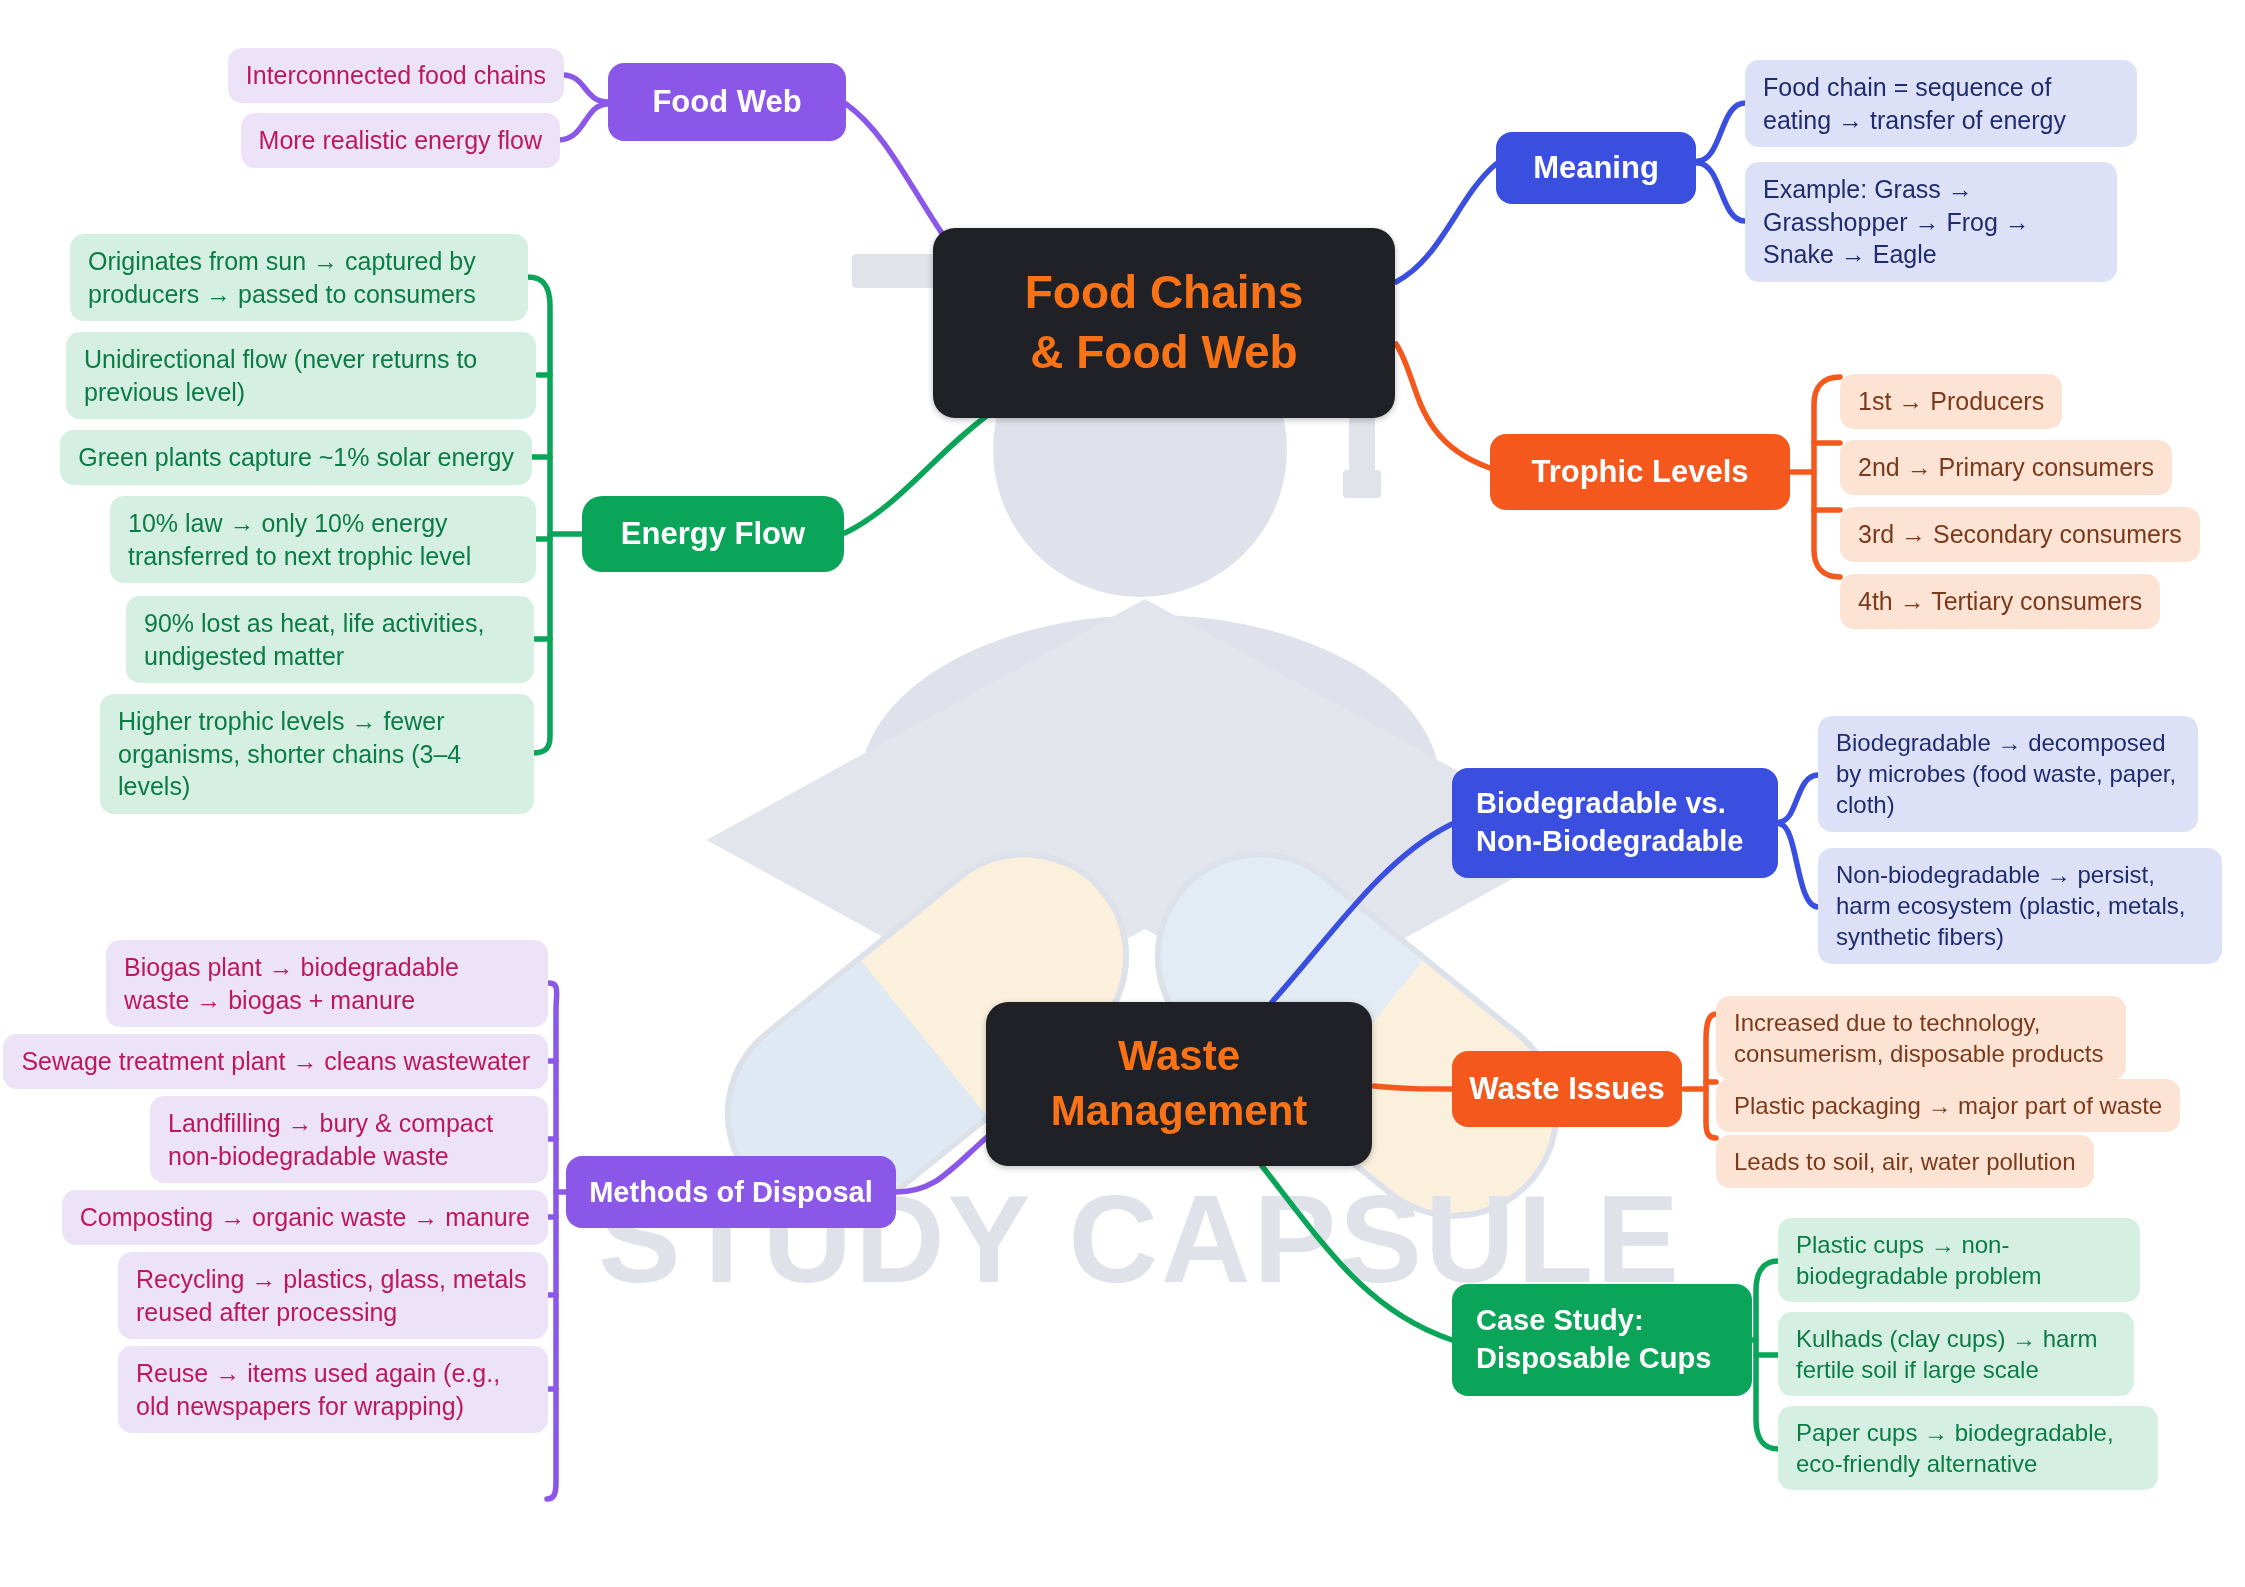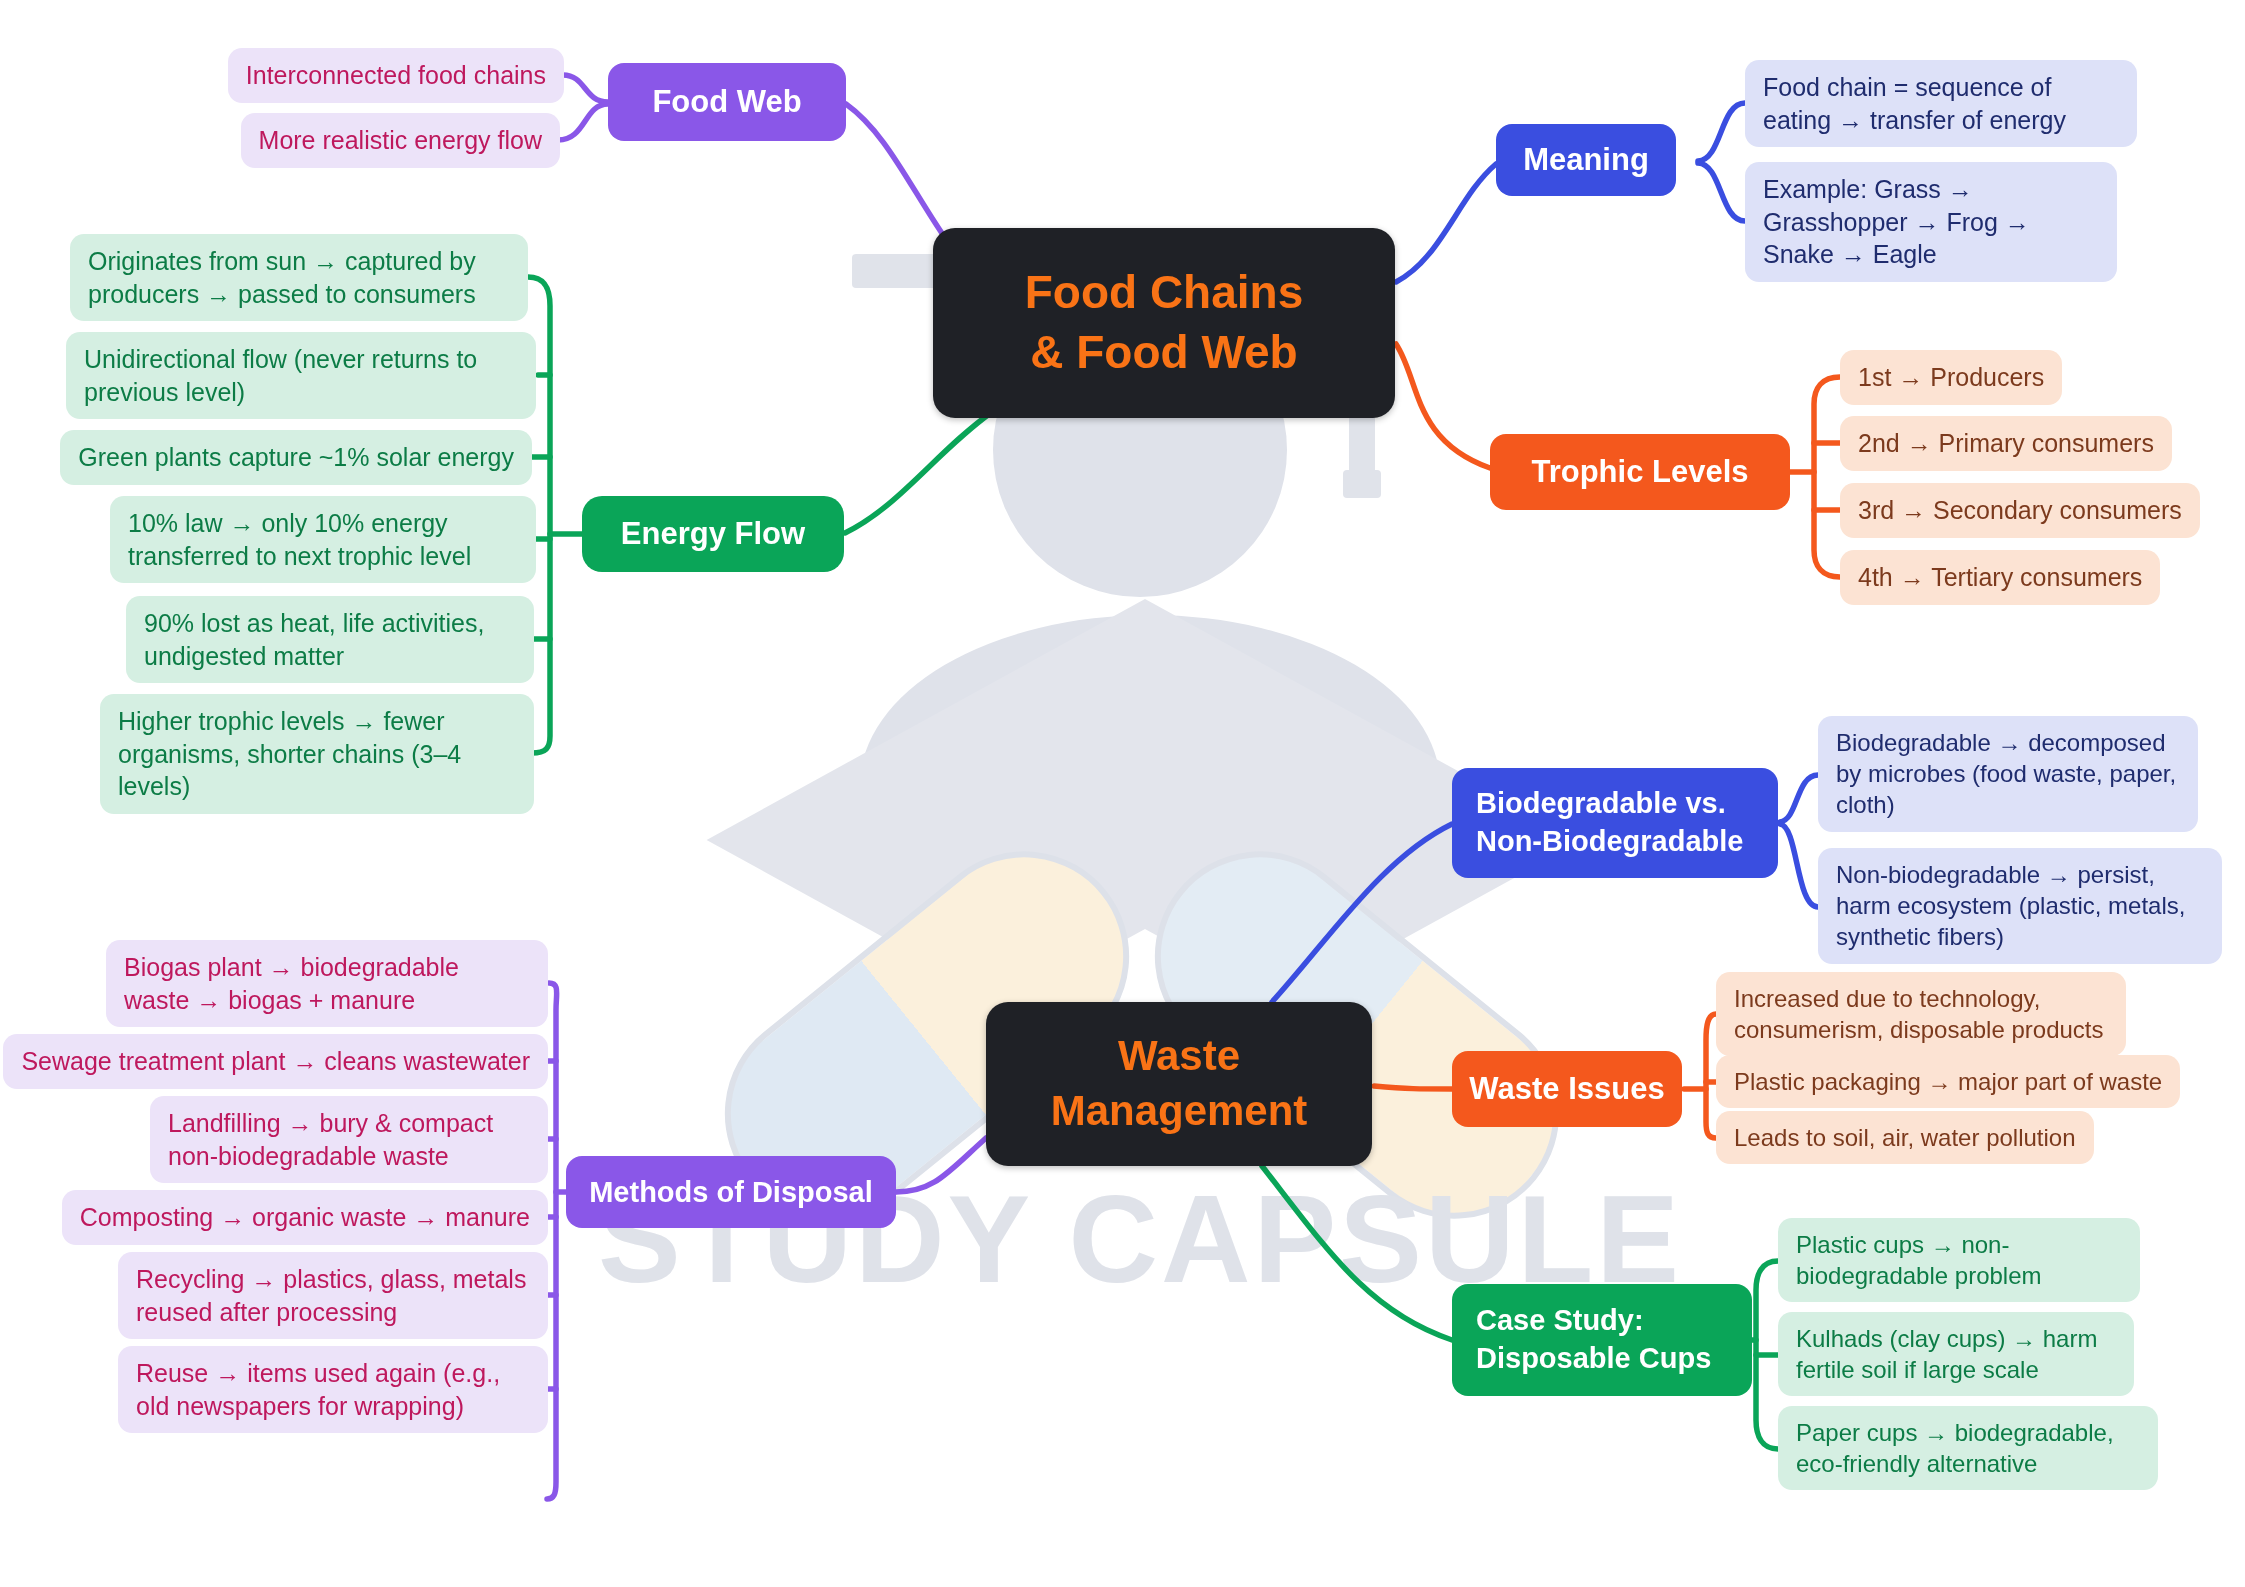--- a/index.html
+++ b/index.html
@@ -27,21 +27,21 @@
   
   .wires{position:absolute;left:0;top:0;z-index:2;}
   .wires path{fill:none;stroke-width:5.5;stroke-linecap:round;stroke-linejoin:round;}
   
   .leaf{position:absolute;box-sizing:border-box;border-radius:14px;padding:11px 18px;
         font-size:25px;line-height:1.3;font-weight:500;z-index:3;}
   .nowrap{white-space:nowrap;}
   .f24{font-size:24px;}
   .leaf-purple{background:#ece3f9;color:#be185d;}
   .leaf-lav{background:#dde1f8;color:#1f2c6e;}
-  .leaf-peach{background:#fce3d3;color:#7c3a1d;}
+  .leaf-peach{background:#fce3d3;color:#7c3a1d;margin-top:24px;}
   .leaf-green{background:#d5efe2;color:#0c7c46;}
   .branch{position:absolute;box-sizing:border-box;color:#fff;border-radius:16px;font-weight:600;
           display:flex;align-items:center;justify-content:center;font-size:31px;z-index:3;}
   .branch.left-align{justify-content:flex-start;text-align:left;padding:0 24px;
           line-height:1.3;font-size:29px;}
   .n-purple{background:#8a57e8;}
   .n-blue{background:#3a4ee0;}
   .n-orange{background:#f4581d;}
   .n-green{background:#0aa558;}
   .root{position:absolute;background:#1f2126;color:#f97316;border-radius:22px;display:flex;
@@ -116,21 +116,21 @@
     </g>
   </svg>
 
   <div class="root root1">Food Chains
 &amp; Food Web</div>
 
   <div class="branch n-purple" style="left:608px;top:63px;width:238px;height:78px;">Food Web</div>
   <div class="leaf leaf-purple nowrap" style="right:1681px;top:48px;">Interconnected food chains</div>
   <div class="leaf leaf-purple nowrap" style="right:1685px;top:113px;">More realistic energy flow</div>
 
-  <div class="branch n-blue" style="left:1496px;top:124px;width:180px;height:72px;">Meaning</div>
+  <div class="branch n-blue" style="left:1496px;top:132px;width:200px;height:72px;">Meaning</div>
   <div class="leaf leaf-lav" style="left:1745px;top:60px;width:392px;">Food chain = sequence of eating → transfer of energy</div>
   <div class="leaf leaf-lav" style="left:1745px;top:162px;width:372px;">Example: Grass → Grasshopper → Frog → Snake → Eagle</div>
 
   <div class="branch n-orange" style="left:1490px;top:434px;width:300px;height:76px;">Trophic Levels</div>
   <div class="leaf leaf-peach nowrap" style="left:1840px;top:350px;">1st → Producers</div>
   <div class="leaf leaf-peach nowrap" style="left:1840px;top:416px;">2nd → Primary consumers</div>
   <div class="leaf leaf-peach nowrap" style="left:1840px;top:483px;">3rd → Secondary consumers</div>
   <div class="leaf leaf-peach nowrap" style="left:1840px;top:550px;">4th → Tertiary consumers</div>
 
   <div class="branch n-green" style="left:582px;top:496px;width:262px;height:76px;border-radius:20px;">Energy Flow</div>

